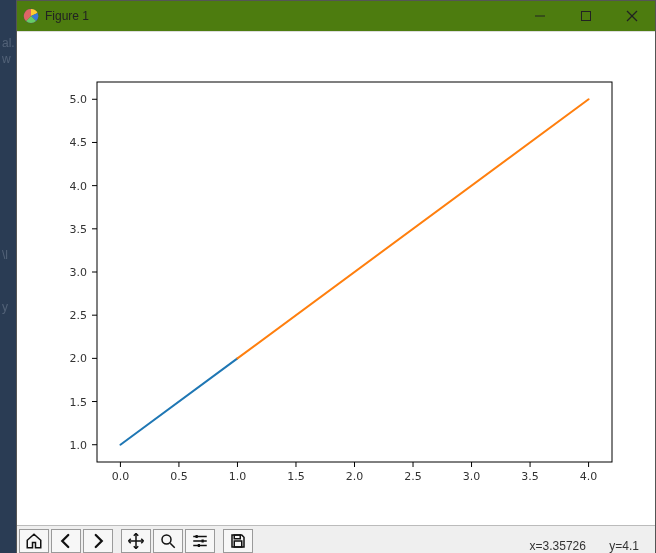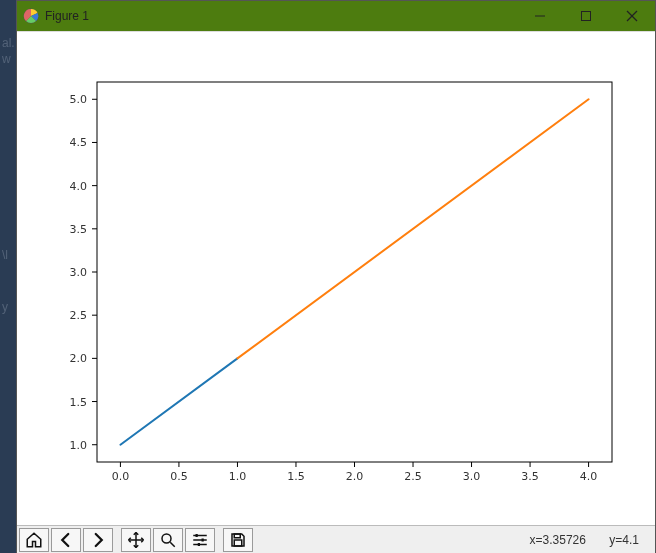--- a/index.html
+++ b/index.html
@@ -64,21 +64,21 @@
     font-family: "DejaVu Sans", "Segoe UI", sans-serif;
     font-size: 11px;
     fill: #333;
     color: #333;
   }
   .toolbar {
     height: 28px;
     background: #efefef;
     border-top: 1px solid #bbb;
     display: flex;
-    align-items: center;
+    align-items: flex-end;
     padding-left: 2px;
     box-sizing: border-box;
   }
   .toolbar .tbtn {
     width: 30px;
     height: 24px;
     border: 1px solid #9a9a9a;
     background: #f7f7f7;
     margin-right: 2px;
     display: flex;

